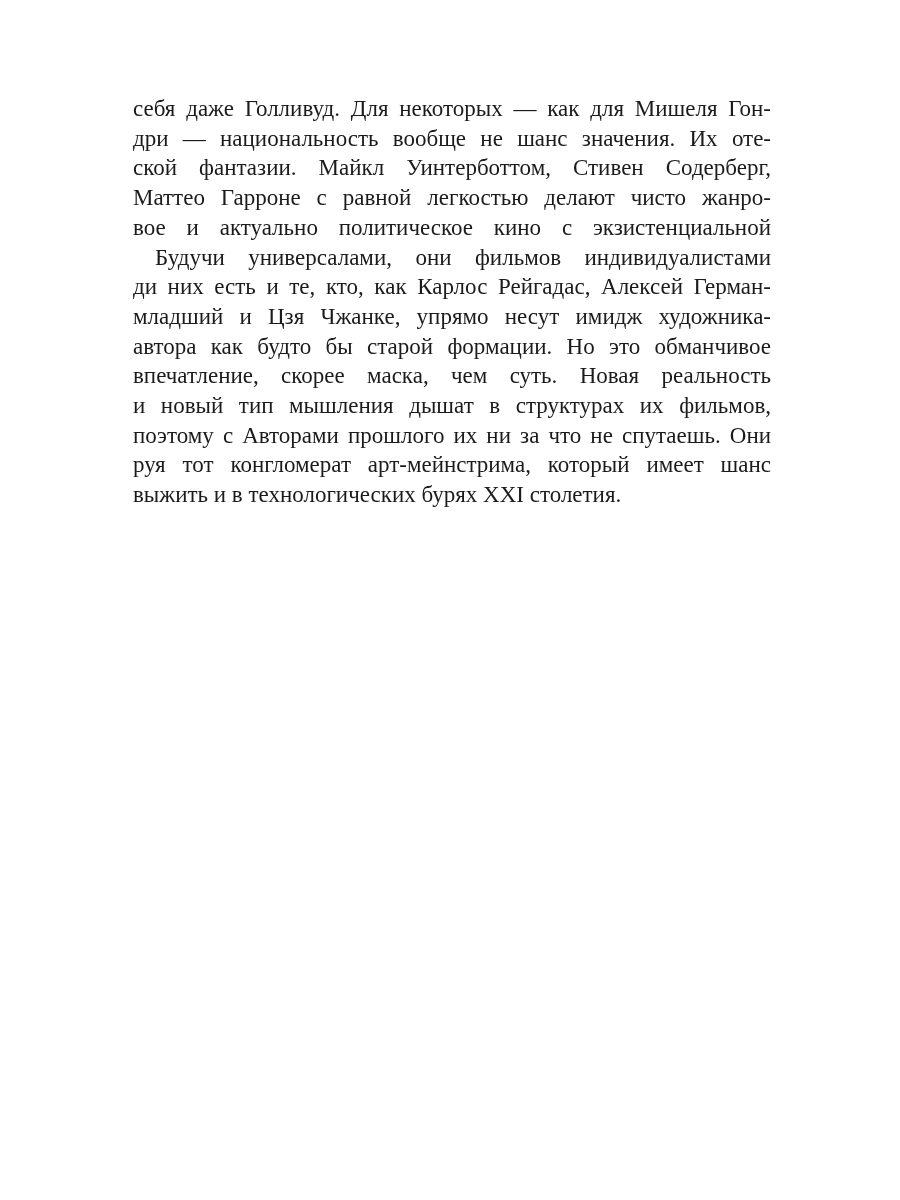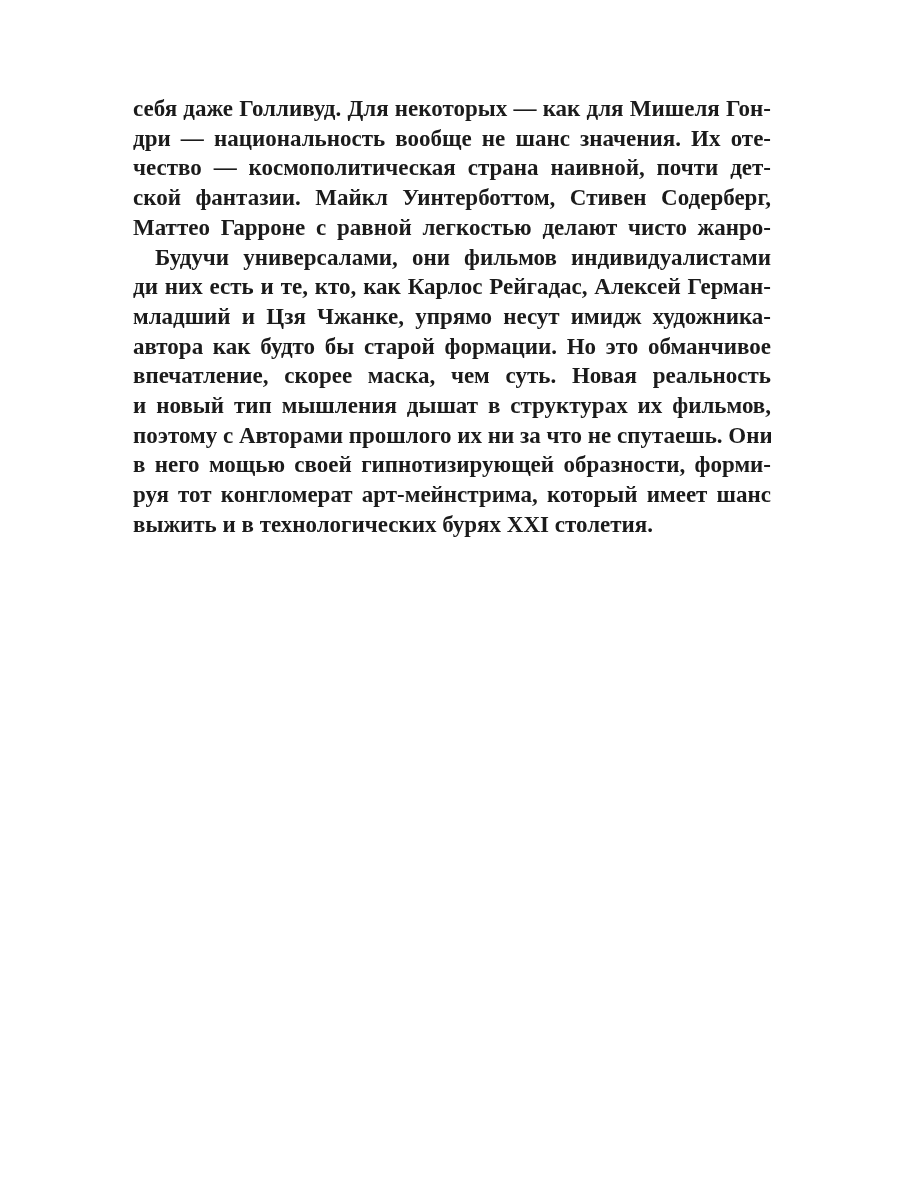--- a/index.html
+++ b/index.html
@@ -14,21 +14,20 @@
     position: relative;
     overflow: hidden;
   }
   .page {
     position: absolute;
     left: 0;
     top: 0;
     width: 900px;
     height: 1035px;
     background: #ffffff;
-    font-weight: bold;
   }
   .text-block {
     position: absolute;
     left: 133px;
     top: 94px;
     width: 638px;
     color: #1b1b1b;
     font-size: 23px;
     line-height: 29.7px;
   }
@@ -50,30 +49,29 @@
   }
 </style>
 </head>
 <body>
 
 <div class="page">
   <div class="text-block" style="color: rgb(27, 27, 27);">
       <div class="paragraph">
         <div class="text-line">себя даже Голливуд. Для некоторых — как для Мишеля Гон-</div>
         <div class="text-line">дри — национальность вообще не шанс значения. Их оте-</div>
-        <div class="text-line">чество — космополитическая страна наивной, почти дет-</div>
         <div class="text-line">ской фантазии. Майкл Уинтерботтом, Стивен Содерберг,</div>
         <div class="text-line">Маттео Гарроне с равной легкостью делают чисто жанро-</div>
+        <div class="text-line">вое и актуально политическое кино с экзистенциальной</div>
       </div>
       <div class="paragraph">
         <div class="text-line first-indent">Будучи универсалами, они фильмов индивидуалистами</div>
         <div class="text-line">ди них есть и те, кто, как Карлос Рейгадас, Алексей Герман-</div>
         <div class="text-line">младший и Цзя Чжанке, упрямо несут имидж художника-</div>
         <div class="text-line">автора как будто бы старой формации. Но это обманчивое</div>
         <div class="text-line">впечатление, скорее маска, чем суть. Новая реальность</div>
         <div class="text-line">и новый тип мышления дышат в структурах их фильмов,</div>
         <div class="text-line">поэтому с Авторами прошлого их ни за что не спутаешь. Они</div>
-        <div class="text-line">в него мощью своей гипнотизирующей образности, форми-</div>
         <div class="text-line">руя тот конгломерат арт-мейнстрима, который имеет шанс</div>
         <div class="text-line para-last">выжить и в технологических бурях XXI столетия.</div>
       </div>
     </div>
 </div>
 
 </body></html>

